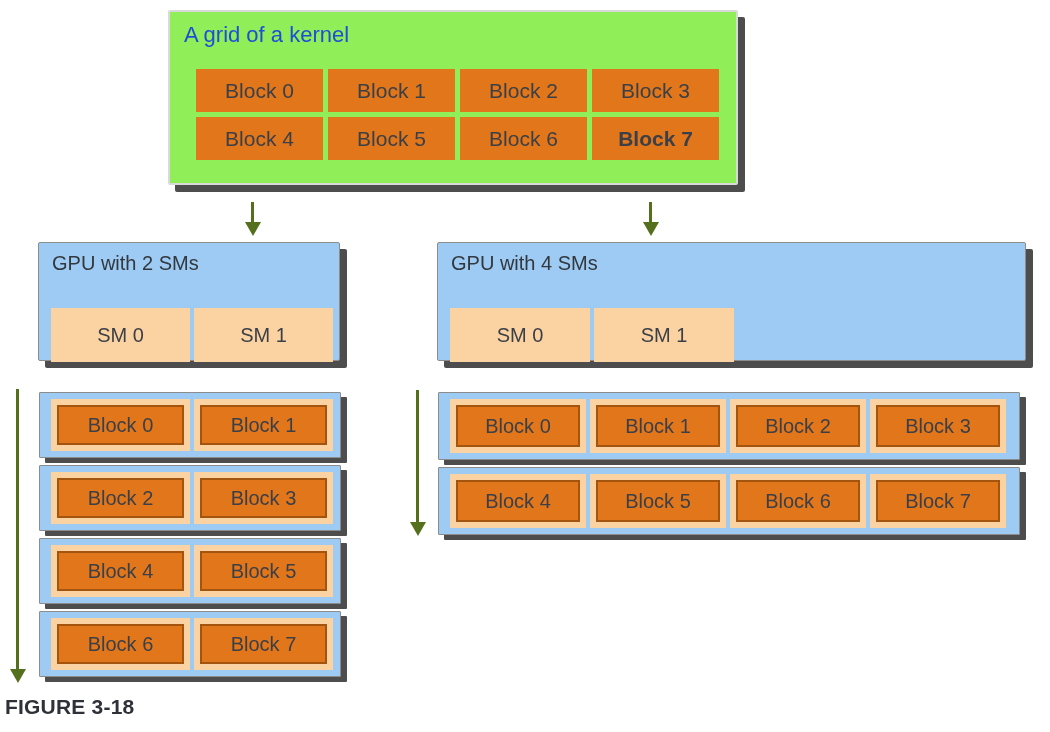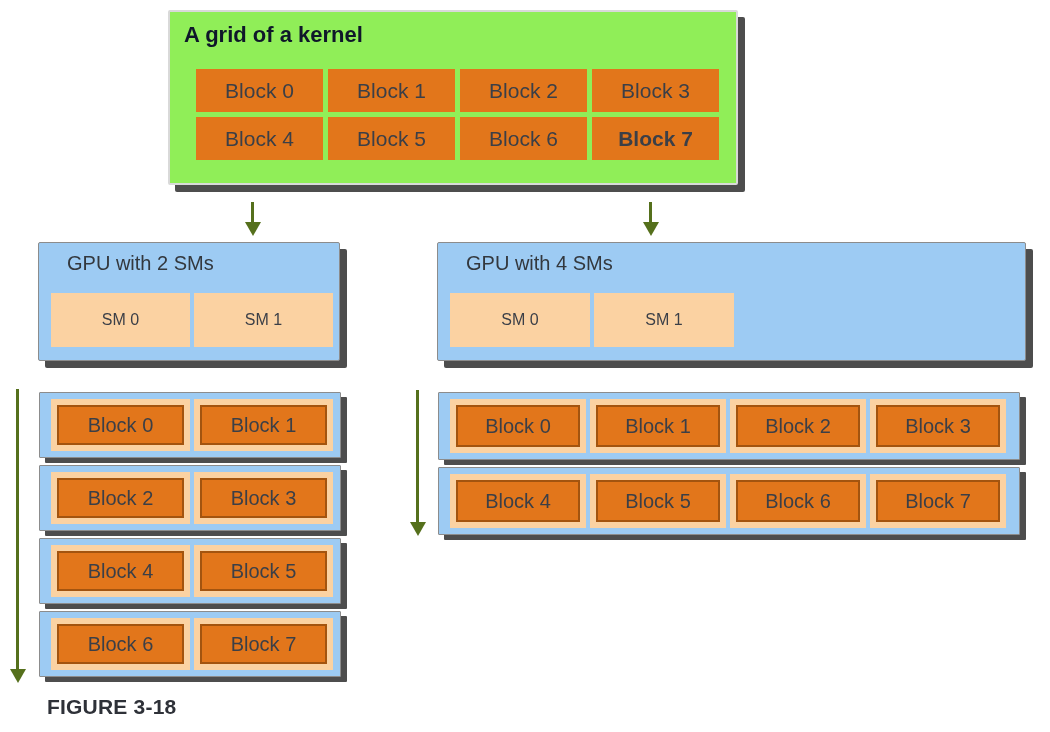--- a/index.html
+++ b/index.html
@@ -5,43 +5,43 @@
   html,body { margin:0; padding:0; }
   body { font-family:"Liberation Sans", sans-serif; background:#ffffff; }
   #canvas { position:relative; width:1050px; height:732px; background:#ffffff; overflow:hidden; }
 
   
   .kernel-box {
     position:absolute; left:168px; top:10px; width:566px; height:171px;
     background:#90EE58; border:2px solid #d9d9d9;
     box-shadow:7px 7px 0 0 #4d4d4d; border-radius:2px;
   }
-  .kernel-title { position:absolute; left:14px; top:10px; font-size:22px; color:#0f172a;font-weight:bold; }
+  .kernel-title { position:absolute; left:14px; top:10px; font-size:22px; color:#1d4ed8; }
   .kernel-grid {
     position:absolute; left:26px; top:57px;
     display:grid; grid-template-columns:repeat(4,127px); grid-auto-rows:43px; gap:5px;
   }
   .kblock {
     background:#E2761B; color:#3b3f47; display:flex; align-items:center; justify-content:center;
     font-size:21px;
   }
   .kblock.bold { font-weight:bold; }
 
   
   .gpu-box {
     position:absolute; background:#9DCBF3; border:1px solid #8c8c8c;
     box-shadow:7px 7px 0 0 #4d4d4d; border-radius:2px;
   }
   #gpu2-box { left:38px;  top:242px; width:300px; height:117px; }
   #gpu4-box { left:437px; top:242px; width:587px; height:117px; }
-  .gpu-title { position:absolute; left:28px; top:9px; font-size:20px; color:#33383e; }
+  .gpu-title { position:absolute; left:13px; top:9px; font-size:20px; color:#33383e; }
   .sm-row { position:absolute; left:12px; top:50px; display:flex; gap:4px; }
   .sm {
     background:#FBD2A2; height:54px; display:flex; align-items:center; justify-content:center;
-    font-size:16px; color:#3b3f47;
+    font-size:20px; color:#3b3f47;margin-top:15px;
   }
   #gpu2-box .sm { width:139px; }
   #gpu4-box .sm { width:140px; }
 
   
   .qrow {
     position:absolute; background:#9DCBF3; border:1px solid #8c8c8c;
     box-shadow:6px 5px 0 0 #4d4d4d; border-radius:1px;
     display:flex; align-items:center; gap:4px; box-sizing:border-box;
   }
@@ -73,21 +73,21 @@
   #time-arrow-left  { left:10px;  top:389px; height:294px; }
   #time-arrow-left  .arrow-bar  { height:280px; }
   #time-arrow-left  .arrow-head { top:280px; }
   #time-arrow-right { left:410px; top:390px; height:146px; }
   #time-arrow-right .arrow-bar  { height:132px; }
   #time-arrow-right .arrow-head { top:132px; }
 
   
   .figure-caption {
     position:absolute; left:5px; top:695px;
-    font-size:21px; font-weight:bold; color:#2e3138; letter-spacing:0.2px;margin-left:42px;
+    font-size:21px; font-weight:bold; color:#2e3138; letter-spacing:0.2px;
   }
 </style>
 </head>
 <body>
 
 <div id="canvas">
 
   <div class="kernel-box">
     <div class="kernel-title">A grid of a kernel</div>
     <div class="kernel-grid">

